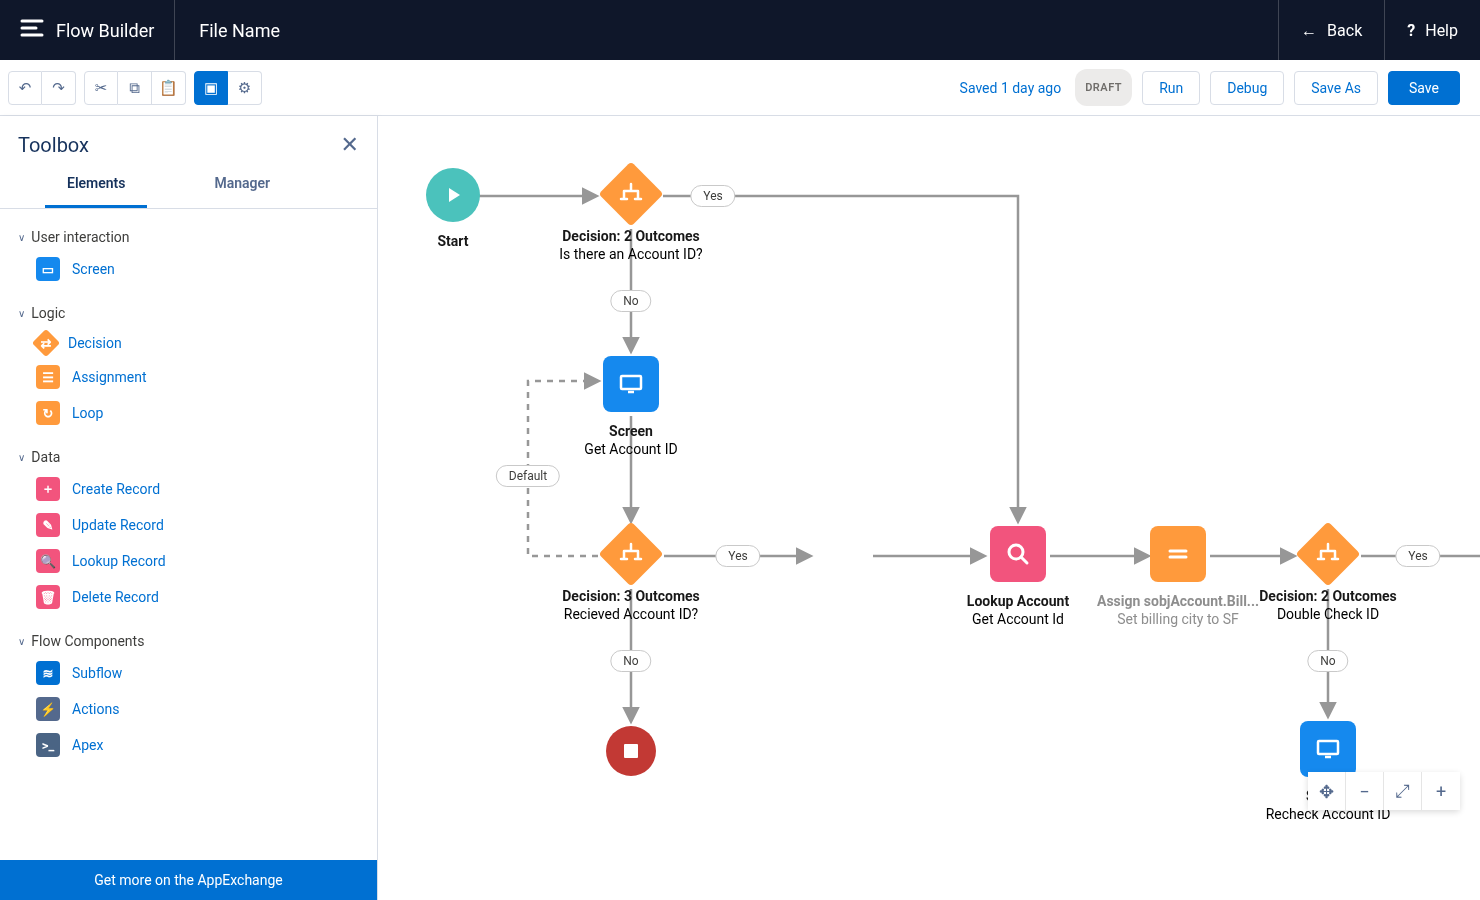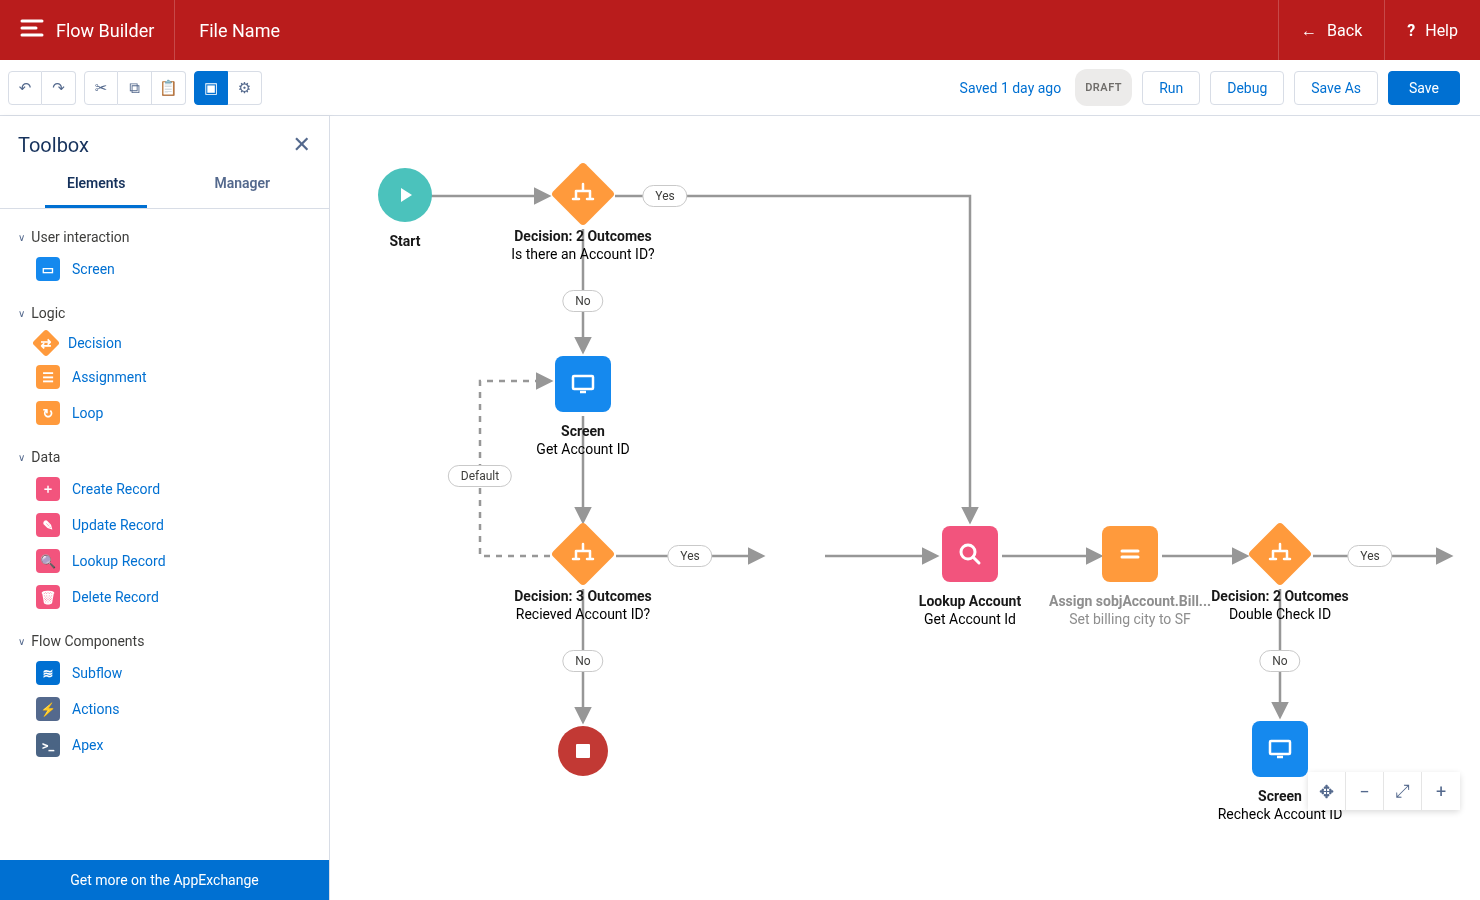--- a/index.html
+++ b/index.html
@@ -1,19 +1,19 @@
 <!DOCTYPE html>
 <html><head>
   <meta charset="utf-8">
   <style>
     * { margin: 0; padding: 0; box-sizing: border-box; font-family: -apple-system, BlinkMacSystemFont, "Segoe UI", Roboto, Helvetica, Arial, sans-serif; }
     body { width: 1480px; height: 900px; overflow: hidden; background: #fff; }
 
     
-    .header { background: #b91c1c; height: 60px; display: flex; align-items: center; color: #fff; }
+    .header { background: #0f172a; height: 60px; display: flex; align-items: center; color: #fff; }
     .header-left { display: flex; align-items: center; height: 100%; }
     .app-brand { display: flex; align-items: center; padding: 0 20px; height: 100%; border-right: 1px solid rgba(255,255,255,0.2); gap: 12px; }
     .app-icon { font-size: 22px; font-weight: bold; transform: rotate(0deg); }
     .app-title { font-size: 18px; font-weight: 400; }
     .file-name { padding: 0 24px; font-size: 18px; }
     .header-right { margin-left: auto; display: flex; height: 100%; }
     .header-btn { display: flex; align-items: center; gap: 10px; padding: 0 22px; height: 100%; border-left: 1px solid rgba(255,255,255,0.2); cursor: pointer; font-size: 16px; }
 
     
     .toolbar { height: 56px; border-bottom: 1px solid #d8dde6; display: flex; align-items: center; padding: 0 8px; }
@@ -27,21 +27,21 @@
     .toolbar-right { margin-left: auto; display: flex; align-items: center; gap: 10px; padding-right: 12px; }
     .saved-text { color: #0070d2; font-size: 14px; margin-right: 4px; }
     .draft-badge { background: #ecebea; color: #706e6b; font-size: 11px; font-weight: 600; padding: 12px 10px; border-radius: 12px; letter-spacing: 0.5px; text-align: right; }
     .btn { border: 1px solid #d8dde6; background: #fff; color: #0070d2; padding: 8px 16px; border-radius: 4px; cursor: pointer; font-size: 14px; }
     .btn.primary { background: #0070d2; color: #fff; border-color: #0070d2; padding: 8px 20px; }
 
     
     .main { display: flex; height: calc(900px - 60px - 56px); }
 
     
-    .sidebar { width: 330px; border-right: 1px solid #d8dde6; display: flex; flex-direction: column; box-shadow: 2px 0 4px rgba(0,0,0,0.04); }
+    .sidebar { width: 378px; border-right: 1px solid #d8dde6; display: flex; flex-direction: column; box-shadow: 2px 0 4px rgba(0,0,0,0.04); }
     .sidebar-header { display: flex; align-items: center; justify-content: space-between; padding: 16px 18px 8px; }
     .sidebar-title { font-size: 20px; color: #16325c; font-weight: 400; }
     .close-x { font-size: 22px; color: #54698d; cursor: pointer; }
     .tabs { display: flex; border-bottom: 1px solid #d8dde6; }
     .tab { padding: 10px 22px 14px; font-size: 14px; color: #54698d; cursor: pointer; font-weight: 600; margin-left: 45px; }
     .tab.active { color: #16325c; border-bottom: 3px solid #0070d2; }
     .palette { overflow-y: auto; flex: 1; padding: 8px 0; }
     .palette-group { padding: 6px 18px; }
     .group-header { display: flex; align-items: center; gap: 6px; color: #3e3e3c; font-size: 14px; padding: 6px 0; cursor: pointer; }
     .chevron { font-size: 10px; color: #54698d; }

